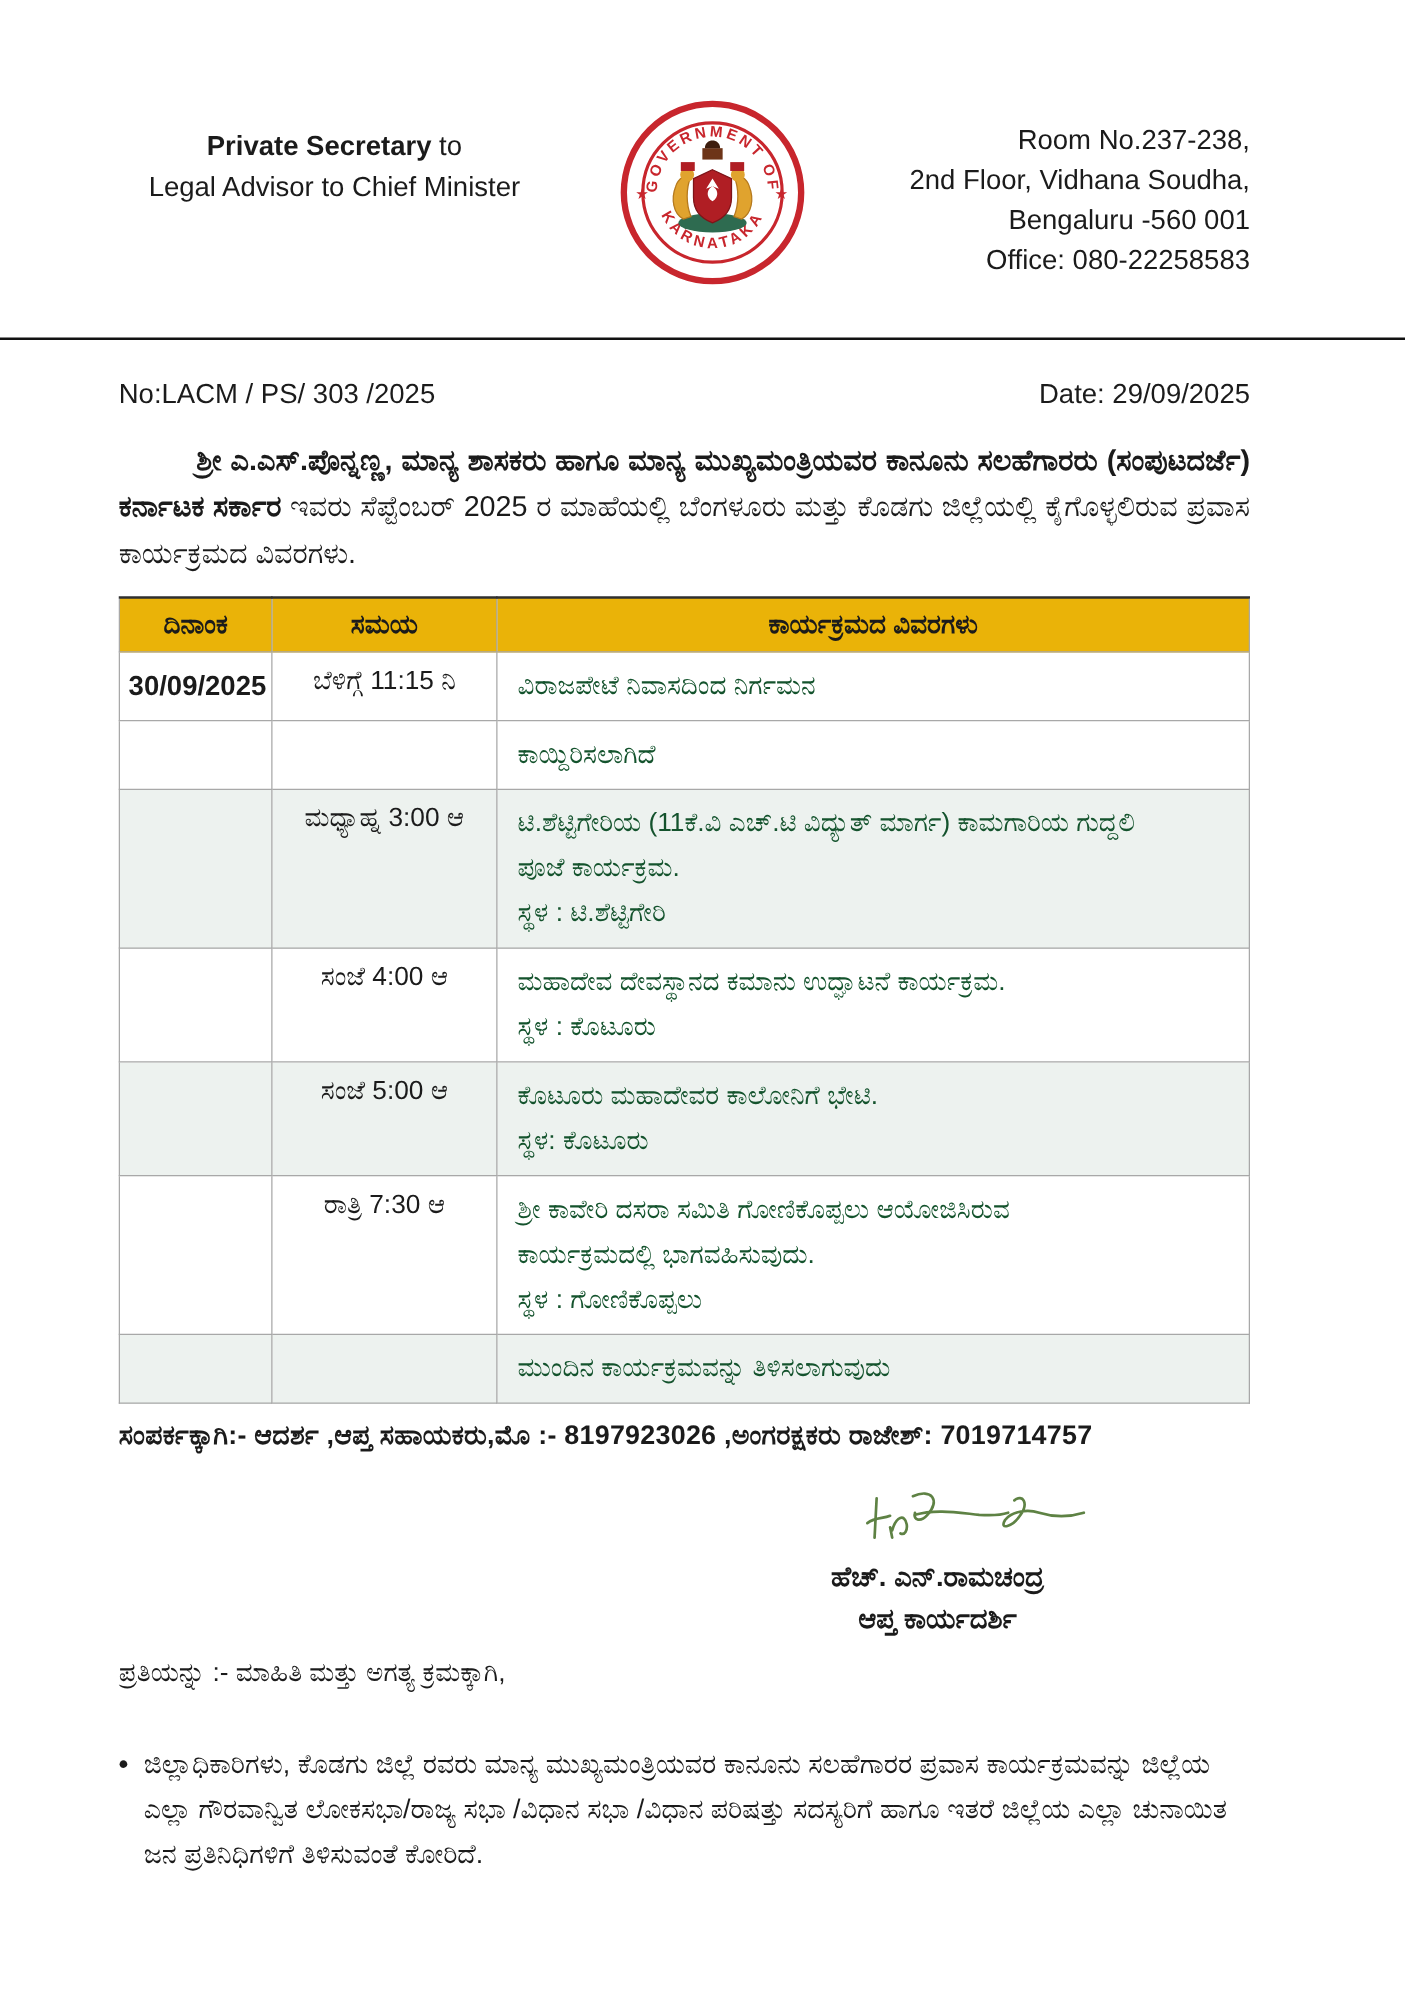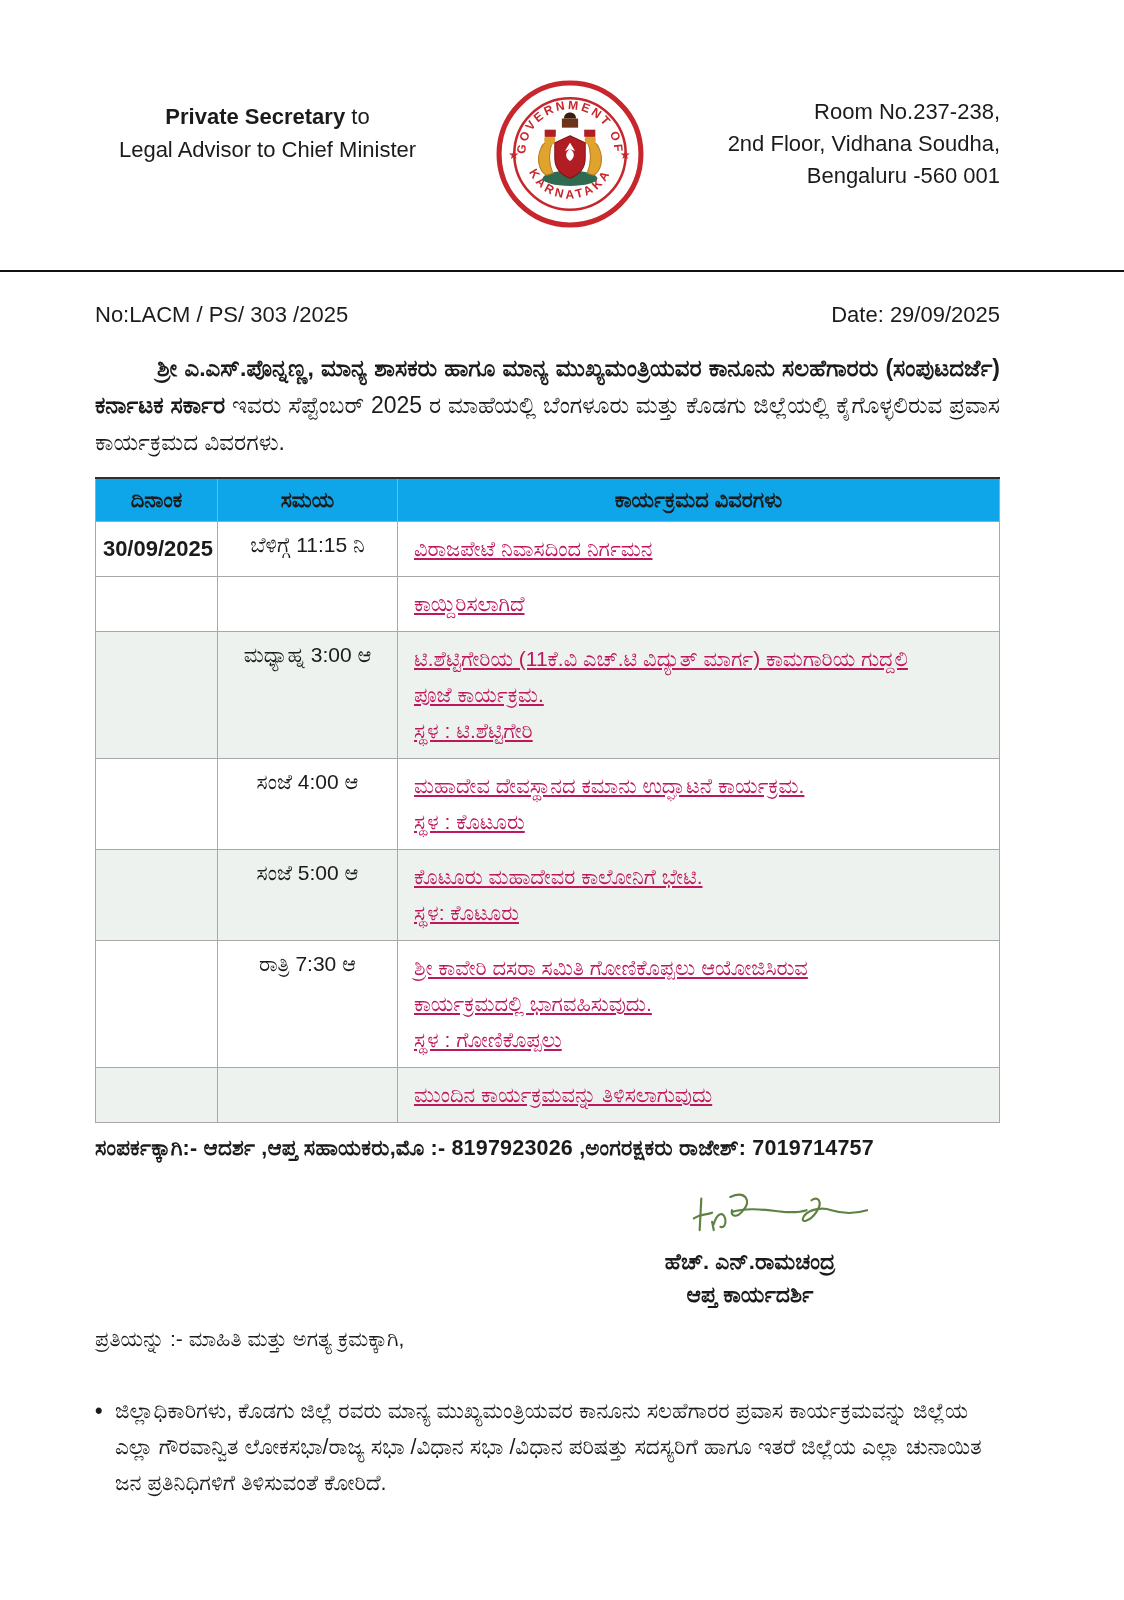--- a/index.html
+++ b/index.html
@@ -18,24 +18,24 @@
   
   .refline{display:flex;justify-content:space-between;font-size:22px;margin-top:30px;}
 
   
   .intro{margin-top:22px;font-size:23px;line-height:37px;text-align:justify;text-indent:62px;}
   .intro .b{font-weight:bold;}
 
   
   table.sched{border-collapse:collapse;width:905px;margin-top:16px;border-top:2px solid #2f2f2f;}
   table.sched td,table.sched th{border:1px solid #a8a8a8;vertical-align:top;}
-  table.sched th{font-size:21px;font-weight:bold;text-align:center;padding:9px 6px;background:#0ea5e9;}
+  table.sched th{font-size:21px;font-weight:bold;text-align:center;padding:9px 6px;background:#eab308;}
   td.c-date{width:113px;text-align:right;font-weight:bold;font-size:22px;padding:14px 4px 8px 4px;}
   td.c-time{width:167px;text-align:center;font-size:21px;padding:11px 6px 8px 6px;}
-  td.c-det{font-size:21px;padding:9px 26px 9px 16px;line-height:36px;color:#be185d;text-decoration:underline;}
+  td.c-det{font-size:21px;padding:9px 26px 9px 16px;line-height:36px;color:#14532d;}
   tr.shaded td{background:#edf2ef;}
 
   .contact{font-size:21.5px;font-weight:bold;margin-top:13px;letter-spacing:0.2px;}
 
   
   .sigblock{width:330px;margin:26px 0 1px 585px;text-align:center;}
   .sig-svg{display:block;margin:0 0 0 85px;}
   .sig-name{font-size:22px;font-weight:bold;line-height:1.5;}
   .sig-title{font-size:22px;font-weight:bold;line-height:1.5;}
 
@@ -86,20 +86,21 @@
         <path d="M75 64 L80 72 L75 70 L70 72 Z M75 70 C79 72 81 78 75 82 C69 78 71 72 75 70 Z" fill="#ffffff"></path>
         <rect x="67" y="40" width="16" height="9" fill="#6d3418"></rect>
         <path d="M69 40 C69 32 81 32 81 40 Z" fill="#3d1d0e"></path>
       </g>
     </svg>
 
     <div class="lh-right">
       <div>Room No.237-238,</div>
       <div>2nd Floor, Vidhana Soudha,</div>
       <div>Bengaluru -560 001</div>
+      <div>Office: 080-22258583</div>
     </div>
   </div>
 
   <hr class="rule">
 
   <div class="content refline">
     <span>No:LACM / PS/ 303 /2025</span>
     <span>Date: 29/09/2025</span>
   </div>
 

